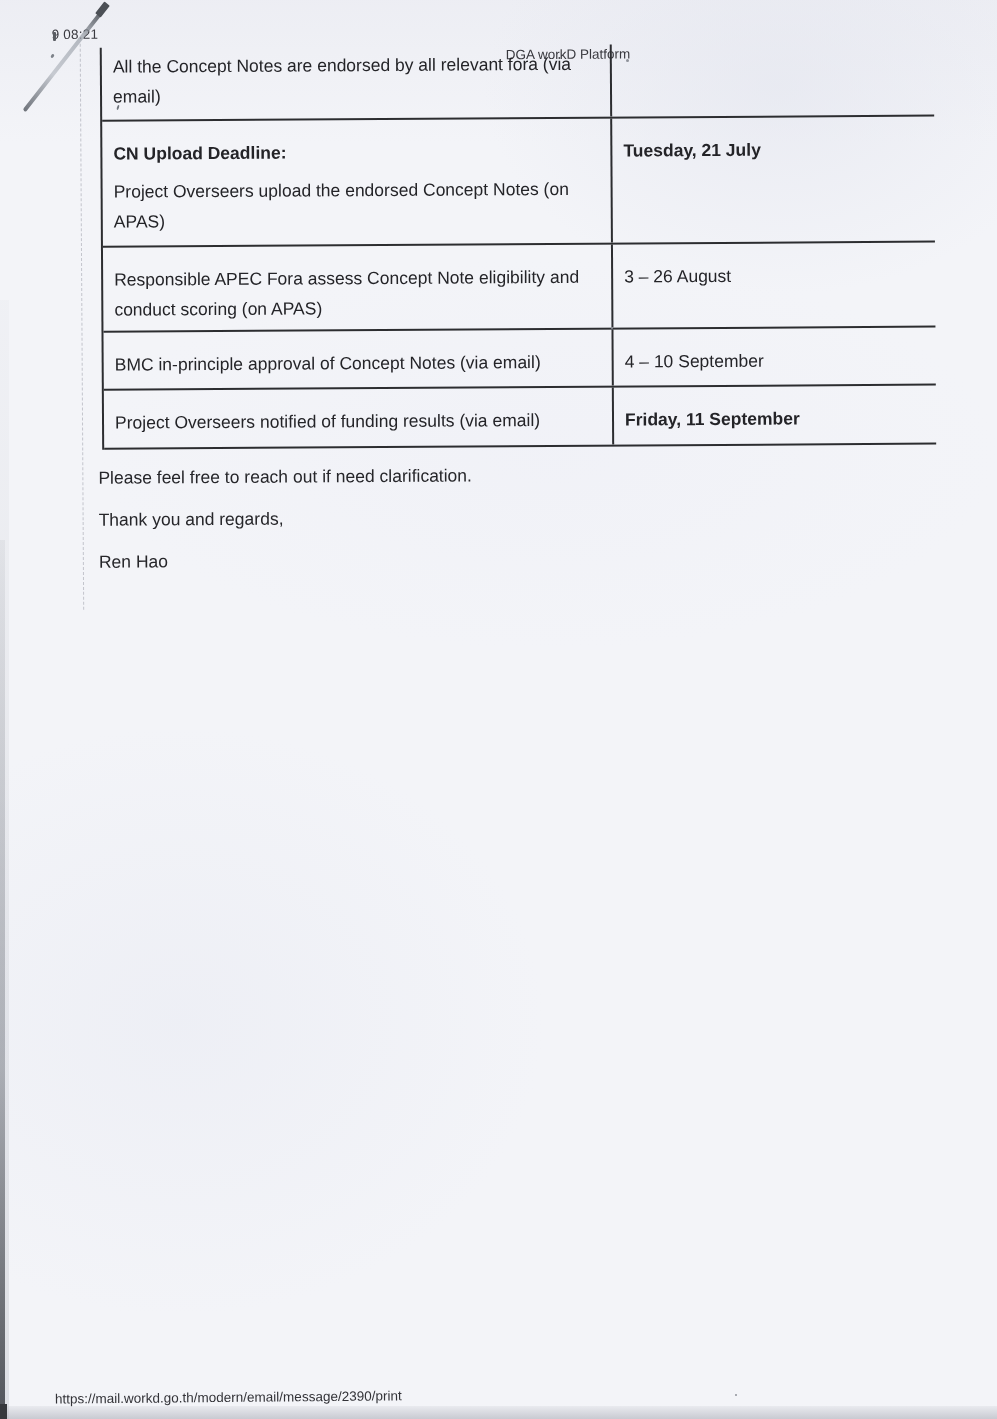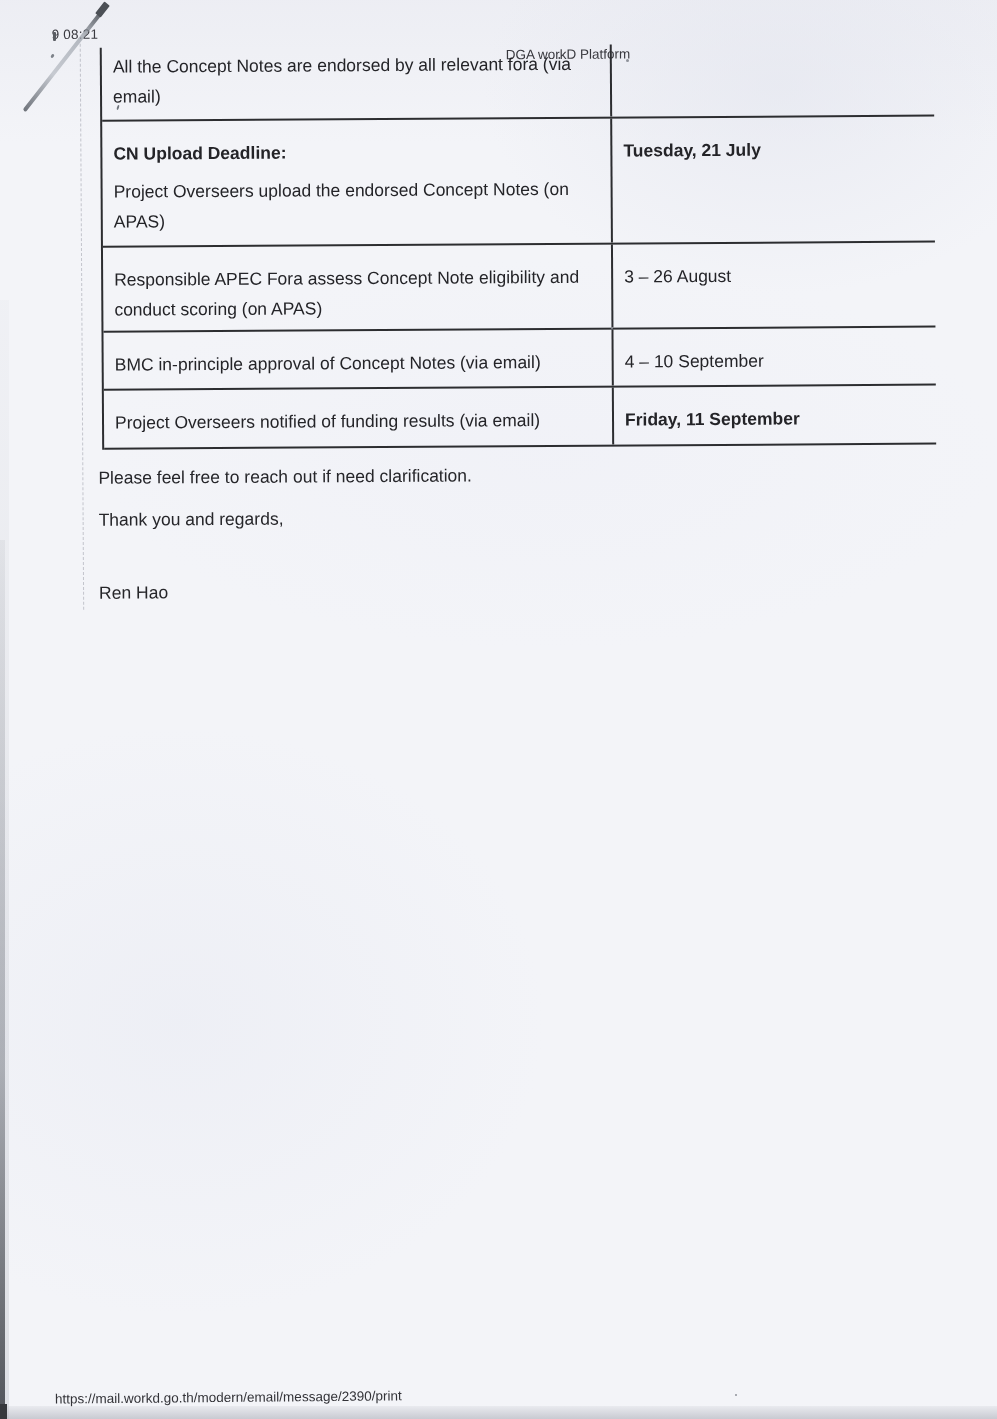--- a/index.html
+++ b/index.html
@@ -41,21 +41,21 @@
   .row-3{min-height:83px;}
   .row-4{min-height:58px;}
   .row-5{min-height:59px;}
   .b{font-weight:bold;}
   .cell-heading{font-weight:bold;}
   .cell-para{margin-top:8px;}
 
   
   .p1{position:absolute;left:104px;top:463px;font-size:17.5px;line-height:30px;}
   .p2{position:absolute;left:104px;top:505px;font-size:17.5px;line-height:30px;}
-  .p3{position:absolute;left:104px;top:578px;font-size:17.5px;line-height:30px;}
+  .p3{position:absolute;left:104px;top:547px;font-size:17.5px;line-height:30px;}
 
   
   .fold-line{position:absolute;left:88px;top:44px;height:566px;width:0;
     border-left:1.5px dashed rgba(105,110,122,0.35);}
   .pen-mark{position:absolute;left:24px;top:109px;width:133px;height:3.5px;border-radius:2px;
     background:linear-gradient(90deg, rgba(88,93,101,0.85), rgba(176,181,189,0.65) 35%, rgba(152,158,167,0.7) 72%, rgba(58,62,68,0.95));
     transform:rotate(-52deg);transform-origin:0 50%;}
   .pen-tip{position:absolute;left:95px;top:6px;width:15px;height:7px;background:#4c5056;
     transform:rotate(-52deg);border-radius:1px;}
   .crop-digit{position:absolute;left:53px;top:32px;width:3px;height:9px;background:#5a5d63;border-radius:1px;}

